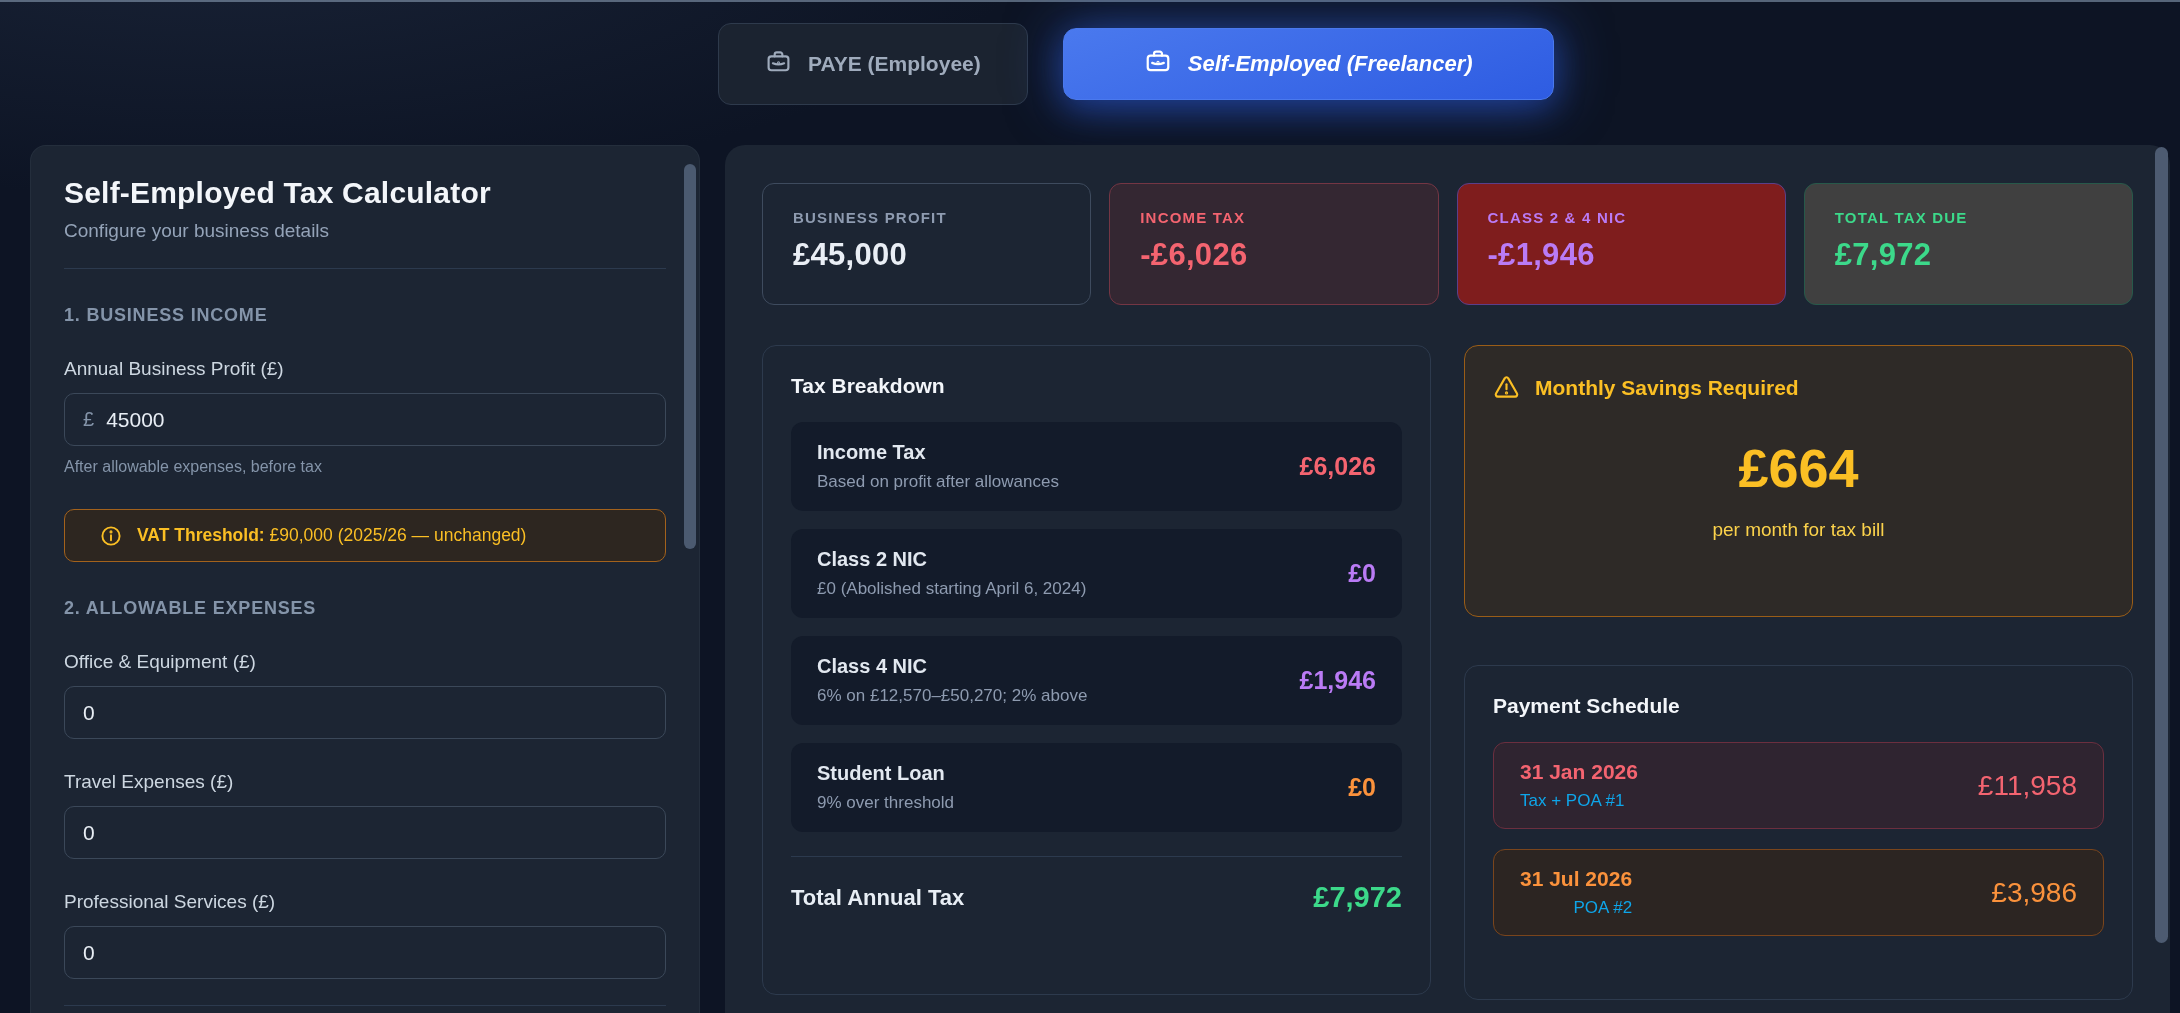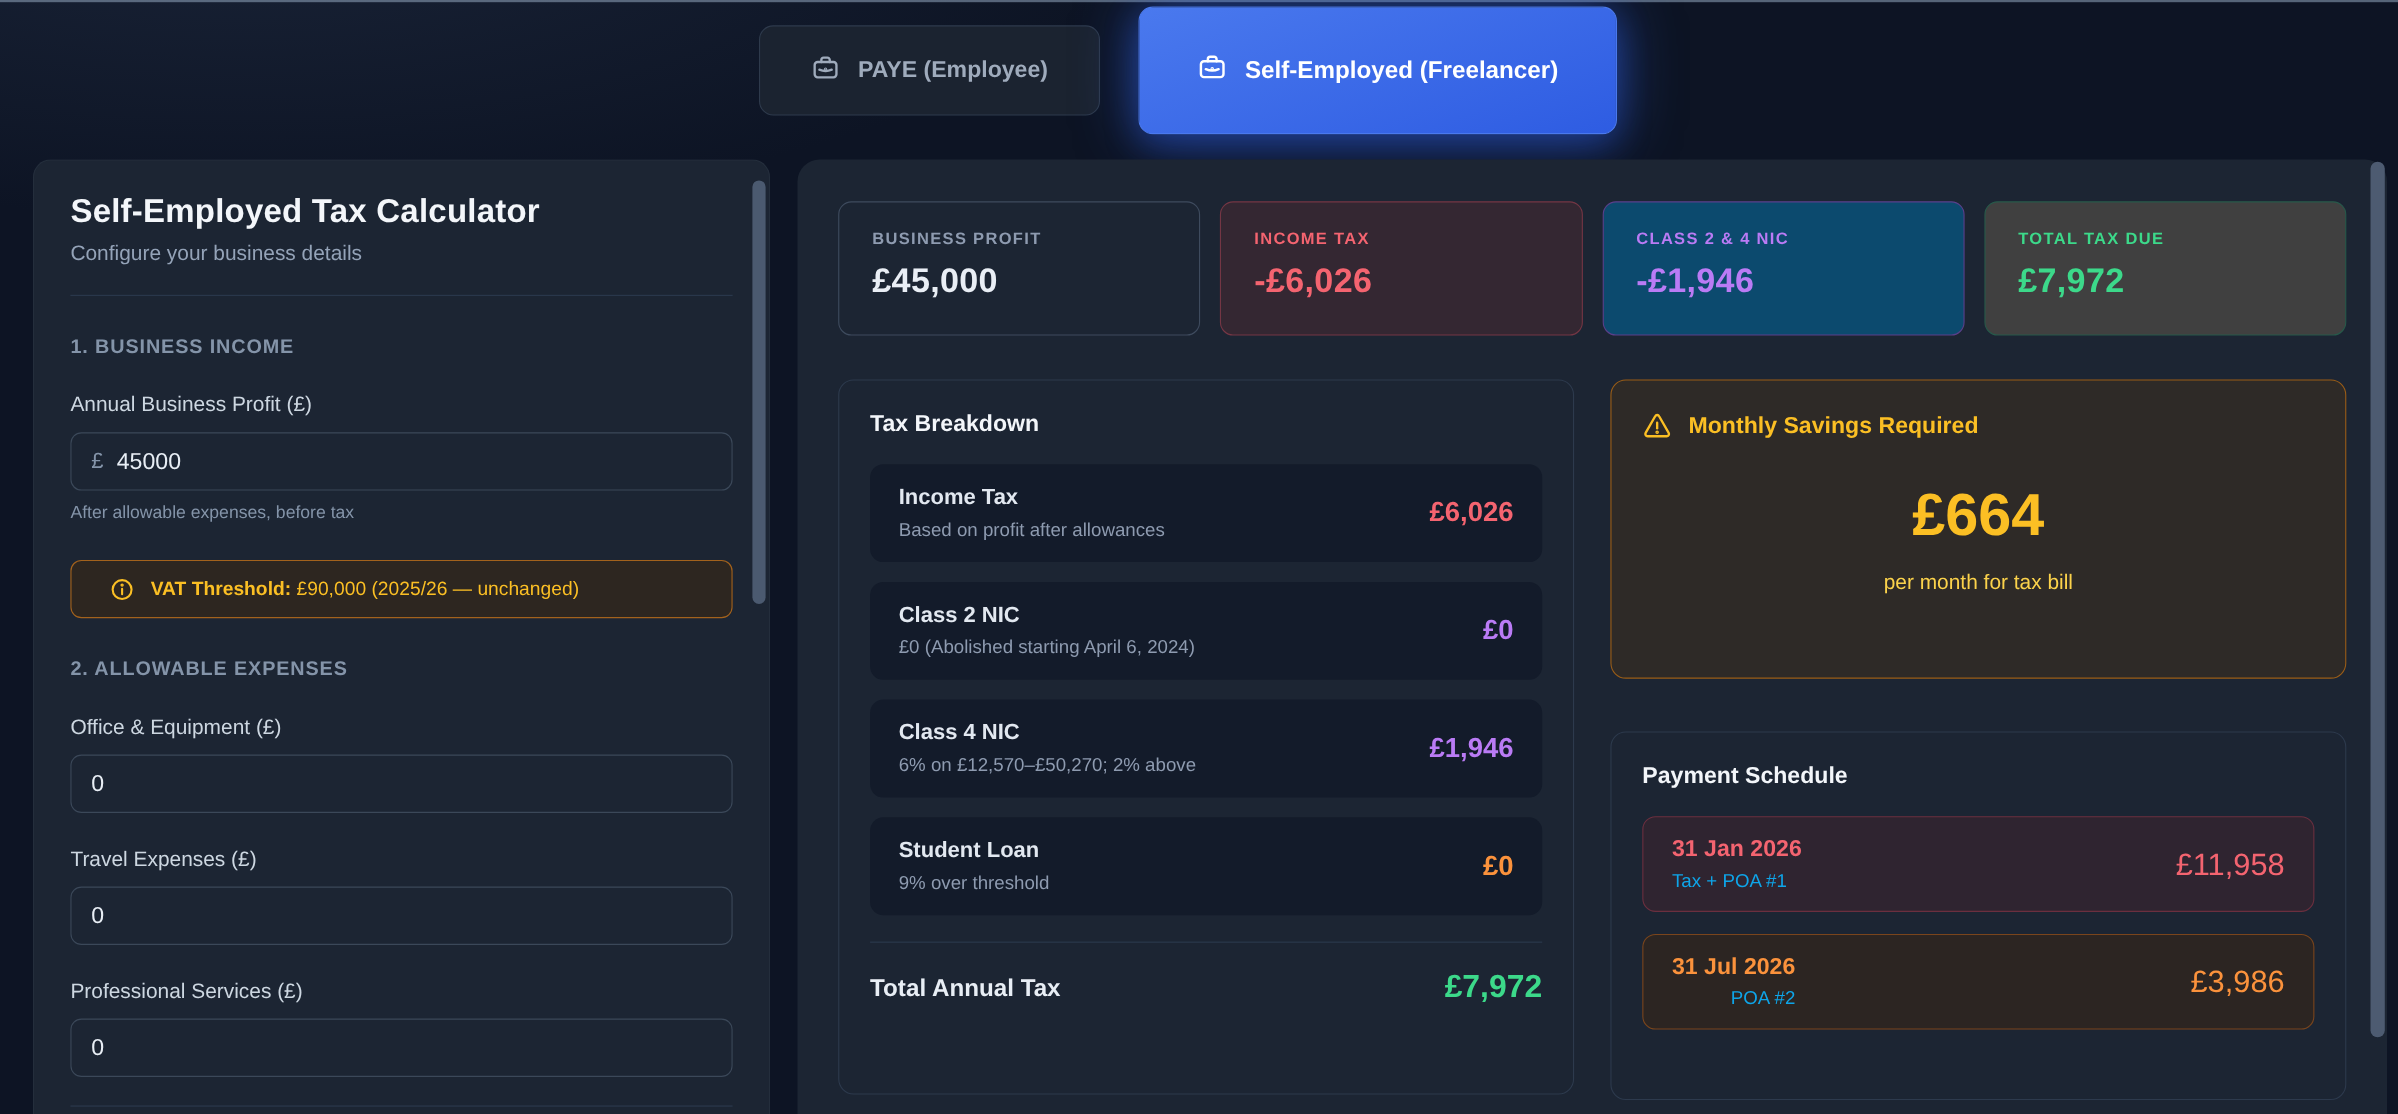--- a/index.html
+++ b/index.html
@@ -7,30 +7,31 @@
   body {
     font-family:"Liberation Sans", sans-serif;
     background:#0d1424;
     background-image:radial-gradient(1400px 500px at 10% -10%, #1a2438 0%, rgba(13,20,36,0) 60%);
     color:#e2e8f0;
     position:relative;
   }
   .top-edge { position:absolute; top:0; left:0; width:100%; height:2px; background:rgba(148,168,192,.55); }
 
   
-  .tabbar { position:absolute; left:690px; top:12px; height:104px; display:flex; align-items:center; gap:35px; }
+  .tabbar { position:absolute; left:718px; top:12px; height:104px; display:flex; align-items:center; gap:35px; }
   .tab { display:flex; align-items:center; gap:16px; border-radius:13px; cursor:pointer; font-weight:700; white-space:nowrap; }
   .tab.inactive {
     height:82px; padding:0 46px; background:#1b2330; border:1px solid #2e3a4c; color:#9fabbc; font-size:21px;
   }
   .tab.active {
-    height:116px; padding:0 52px; font-size:22px; color:#ffffff;
+    height:72px; padding:0 80px; font-size:22px; color:#ffffff;
     background:linear-gradient(160deg,#4a79ee 0%, #2e5ce2 100%);
     border:1px solid #4a79ee;
     box-shadow:0 0 55px rgba(58,109,240,.5), 0 10px 30px rgba(35,80,220,.35);
+    font-style:italic;
   }
   .tab svg { flex:0 0 auto; }
 
   
   .sidebar {
     position:absolute; left:30px; top:145px; width:670px; height:930px;
     background:#1c2533; border:1px solid rgba(148,163,184,.07); border-radius:16px;
     padding:30px 33px 0 33px;
   }
   .sb-scroll { position:absolute; right:3px; top:18px; width:12px; height:385px; background:#4b5a70; border-radius:6px; }
@@ -65,21 +66,21 @@
 
   .stats { display:flex; gap:18px; }
   .stat { flex:1; height:122px; border-radius:12px; padding:25px 30px; border:1px solid transparent; }
   .stat .s-label { font-size:15px; font-weight:700; letter-spacing:1.2px; }
   .stat .s-value { font-size:31px; font-weight:700; margin-top:11px; letter-spacing:.3px; }
   .stat.neutral { border-color:#3e4b5e; }
   .stat.neutral .s-label { color:#8e9bb0; }
   .stat.neutral .s-value { color:#e9eef5; }
   .stat.red { border-color:#743644; background:#342732; }
   .stat.red .s-label, .stat.red .s-value { color:#f46470; }
-  .stat.purple { border-color:#5b3f8a; background:#0c4a6e; }
+  .stat.purple { border-color:#5b3f8a; background:#7f1d1d; }
   .stat.purple .s-label, .stat.purple .s-value { color:#ba7bf5; }
   .stat.green { border-color:#27594a; background:#404040; }
   .stat.green .s-label, .stat.green .s-value { color:#3cd98a; }
 
   .cols { display:flex; gap:33px; margin-top:40px; align-items:flex-start; }
   .col { flex:1; min-width:0; }
 
   .panel { background:#1c2533; border:1px solid #2d3a4d; border-radius:14px; padding:28px; }
   .panel-title { font-size:21px; font-weight:700; color:#f3f6fa; }
 

